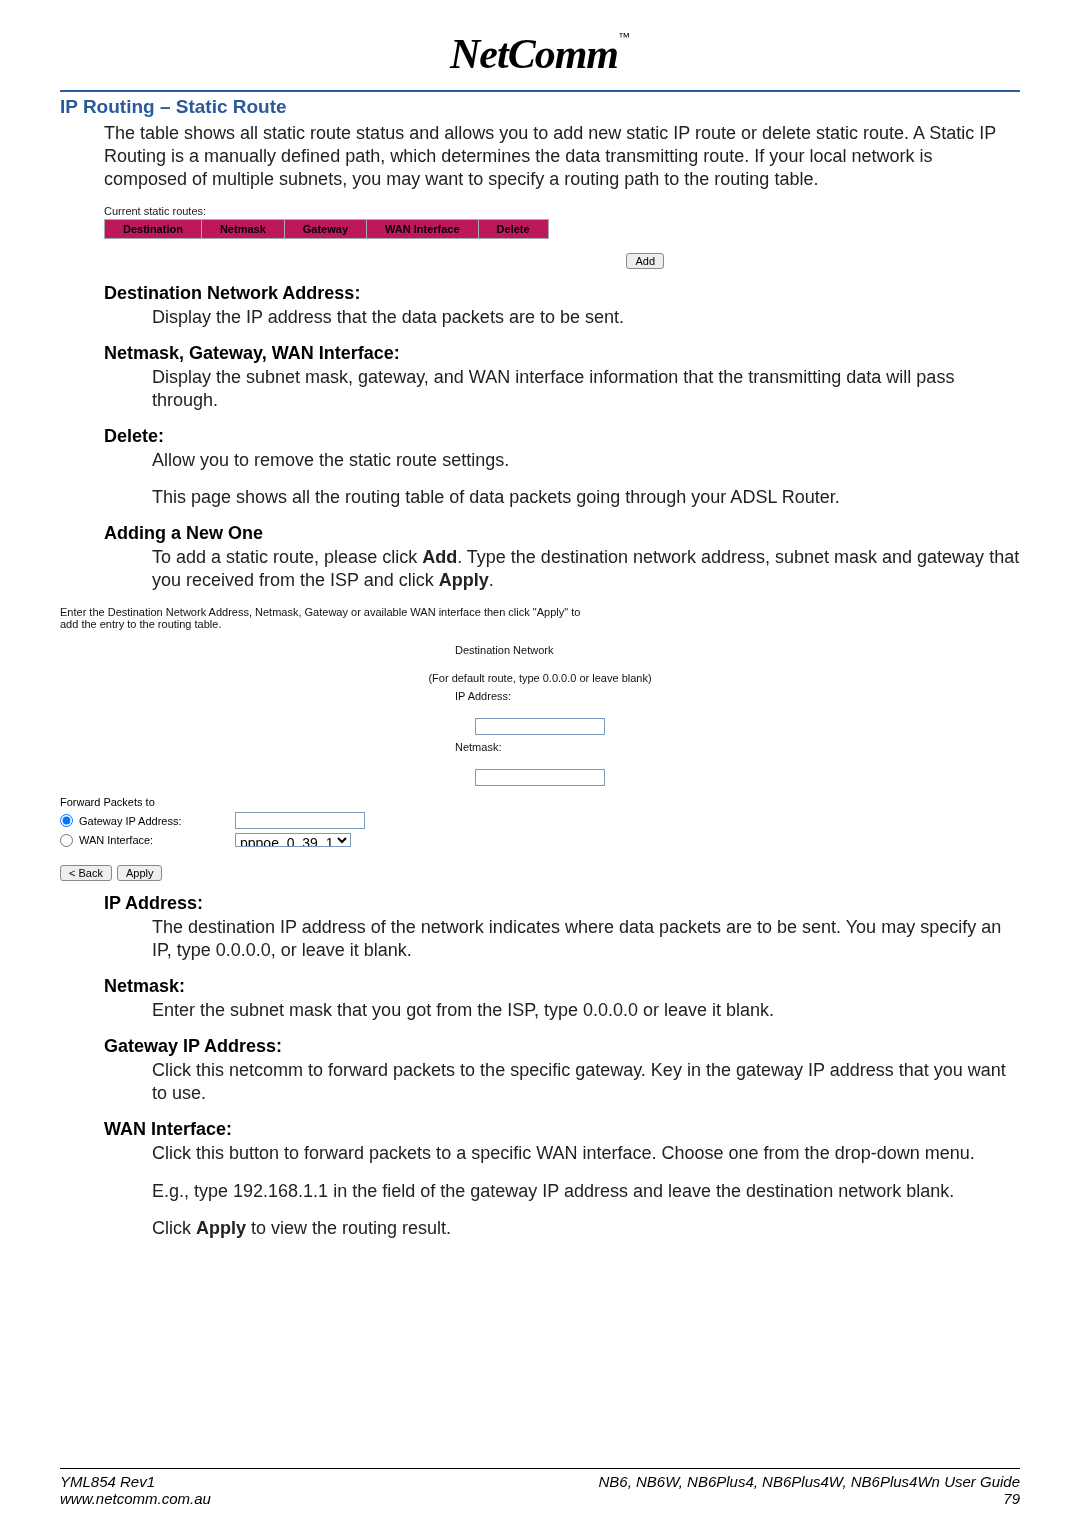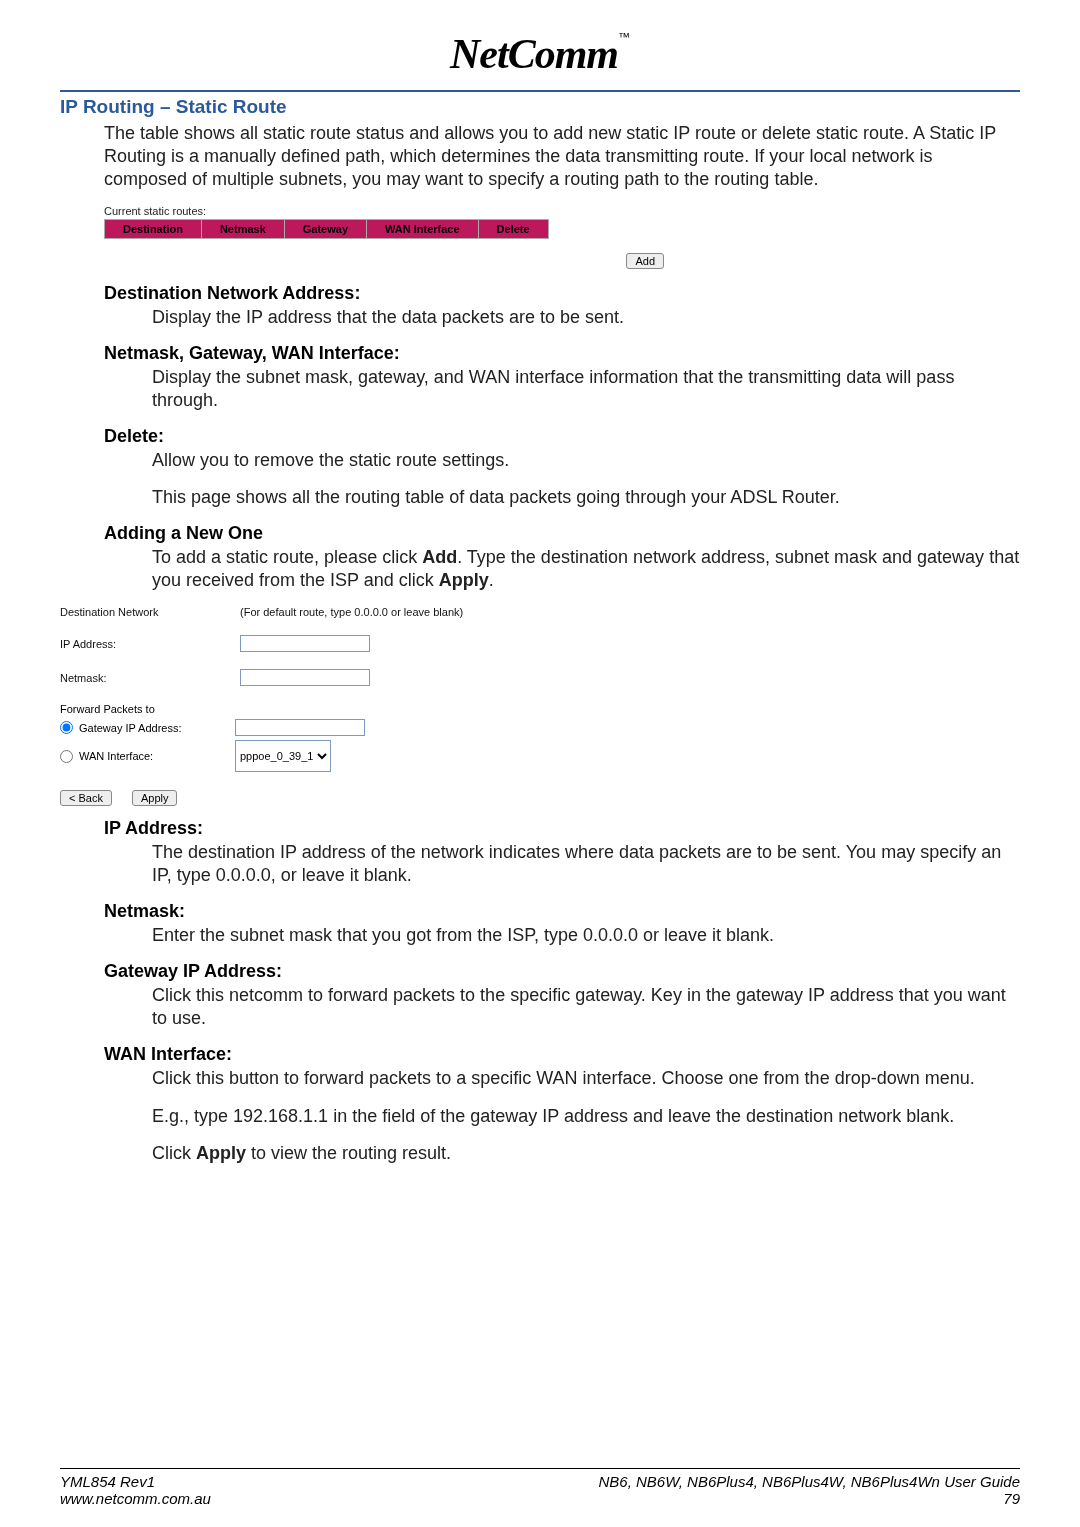--- a/index.html
+++ b/index.html
@@ -92,21 +92,21 @@
       background: #eee;
       border-radius: 3px;
       cursor: pointer;
     }
     .addroute-ui {
       margin: 10px 0 12px 0;
       font-family: Tahoma, Arial, sans-serif;
       font-size: 12px;
       color: #000;
     }
-    .form-row { margin: 17px 0; display: flex; align-items: center; gap: 10px; }
+    .form-row { margin: 6px 0; display: flex; align-items: center; gap: 16px; flex-direction: column; }
     .form-label { width: 170px; font-size: 11px; color: #111; }
     .text-input {
       width: 130px;
       height: 17px;
       font-size: 11px;
       border: 1px solid #7a9ac0;
       padding: 0 2px;
     }
     .hint { font-size: 11px; color: #111; }
     .section-label {
@@ -114,26 +114,26 @@
       margin: 10px 0 4px 0;
     }
     .radio-row {
       display: flex;
       align-items: center;
       gap: 6px;
       margin: 4px 0;
     }
     .radio-row label { font-size: 11px; width: 150px; }
     .sel {
-      font-size: 11px;
+      font-size: 14px;
       border: 1px solid #7a9ac0;
       background: #fff;
-      height: 32px;
-    }
-    .btn-row { margin-top: 18px; display: flex; gap: 20px; }
+      height: 14px;
+    }
+    .btn-row { margin-top: 18px; display: flex; gap: 5px; }
     .strong-inline { font-weight: bold; }
     .footer {
       position: absolute;
       bottom: 20px;
       left: 60px;
       right: 60px;
       border-top: 1px solid #000;
       padding-top: 4px;
       display: flex;
       justify-content: space-between;
@@ -181,20 +181,21 @@
 <div class="h3">Delete:</div>
 <div class="body-text-indent">Allow you to remove the static route settings.</div>
 <div class="body-text-indent">This page shows all the routing table of data packets going through your ADSL Router.</div>
 
 <div class="h3">Adding a New One</div>
 <div class="body-text-indent">
   <span>To add a static route, please click </span><span class="strong-inline">Add</span><span>. Type the destination network address, subnet mask and gateway that you received from the ISP and click </span><span class="strong-inline">Apply</span><span>.</span>
 </div>
 
 <div class="addroute-ui">
+  <div class="hint" style="margin-top:6px;max-width:540px;">Enter the Destination Network Address, Netmask, Gateway or available WAN interface then click "Apply" to add the entry to the routing table.</div>
 
   <div class="form-row" style="margin-top:14px;">
     <span class="form-label">Destination Network</span>
     <span class="hint">(For default route, type 0.0.0.0 or leave blank)</span>
   </div>
 
   <div class="form-row">
     <span class="form-label">IP Address:</span>
     <input type="text" class="text-input" style="">
   </div>

